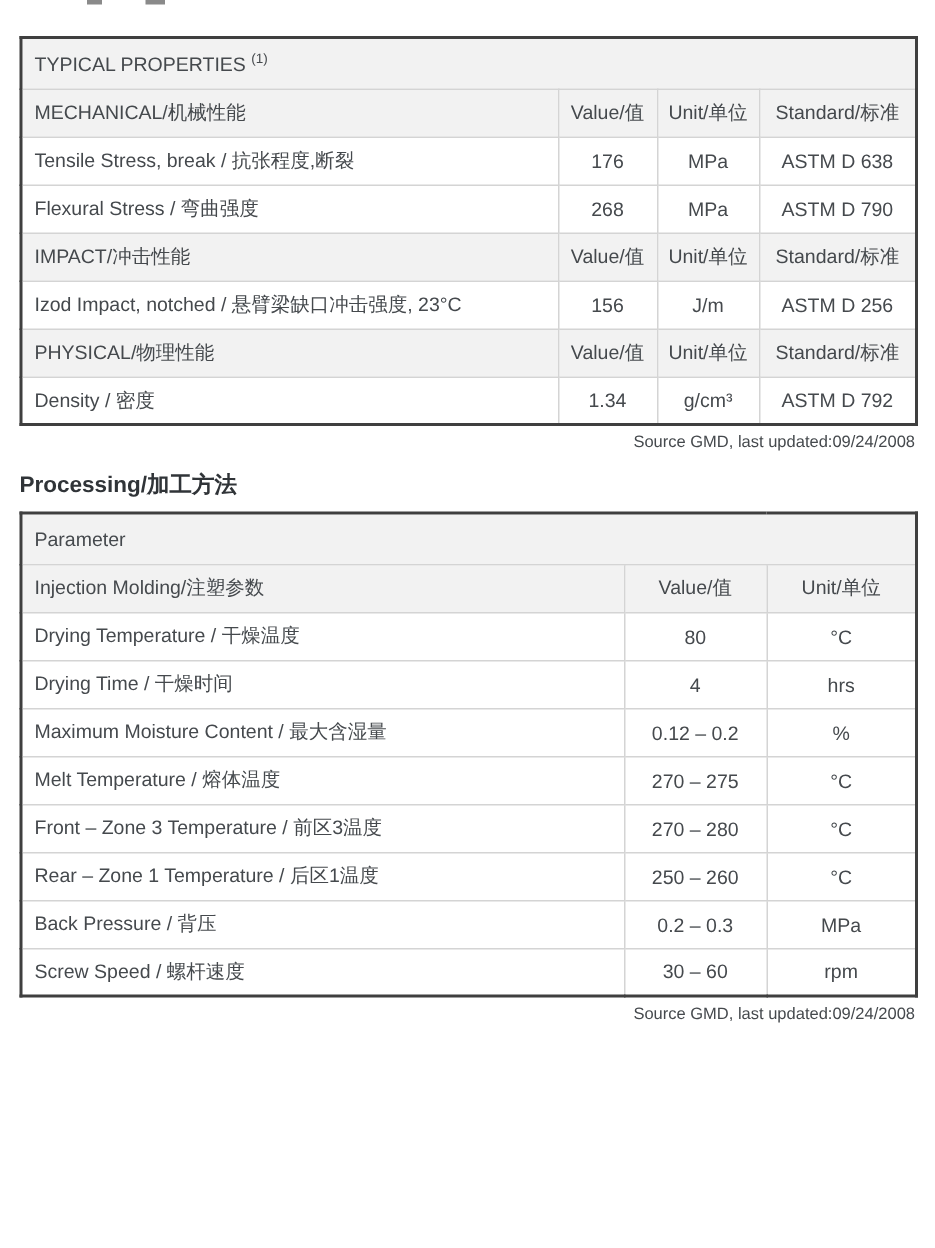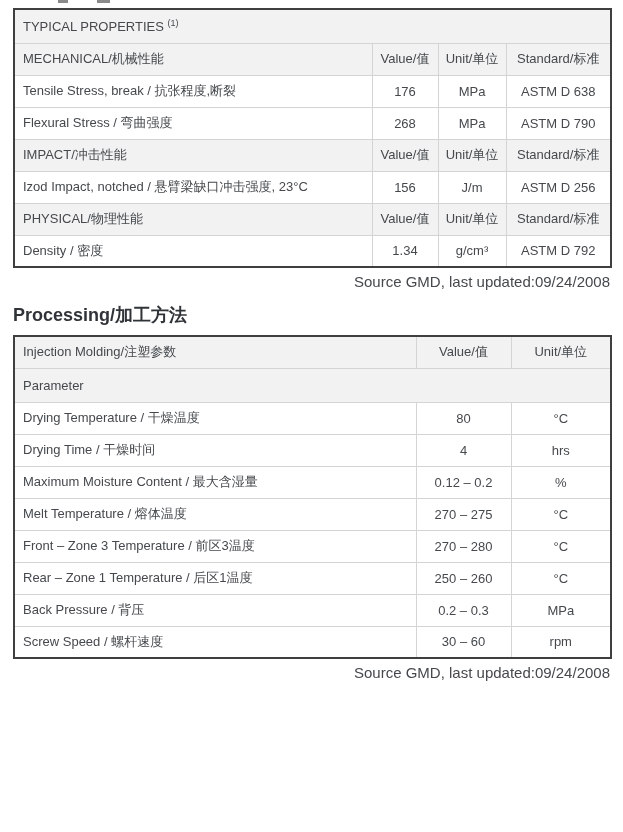--- a/index.html
+++ b/index.html
@@ -4,21 +4,21 @@
 <style>
   * { margin: 0; padding: 0; box-sizing: border-box; }
   html, body { background: #ffffff; }
   body {
     width: 623px; height: 832px;
     font-family: "Liberation Sans", sans-serif;
     color: #45494d;
     position: relative;
     overflow: hidden;
   }
-  .page { padding: 8px 13px 0 13px; }
+  .page { padding: 24px 13px 0 13px; }
 
   
   .frag { position: absolute; top: 0; height: 3px; background: #8a8a8a; }
   .frag.f1 { left: 58px;  width: 10px; }
   .frag.f2 { left: 97px;  width: 13px; }
 
   table {
     border-collapse: collapse;
     table-layout: fixed;
     width: 597px;
@@ -46,27 +46,27 @@
   col.t1-std  { width: 105px; }
 
   
   col.t2-name { width: 402px; }
   col.t2-val  { width: 95px; }
   col.t2-unit { width: 100px; }
 
   .source {
     width: 597px;
     text-align: right;
-    font-size: 15px;
+    font-size: 11px;
     color: #45494d;
     margin-top: 5px;
   }
   .section-heading {
     margin-top: 13px;
-    font-size: 18px;
+    font-size: 15px;
     font-weight: bold;
     color: #303438;
   }
   .tbl2 { margin-top: 8px; }
 </style>
 </head>
 <body>
 
 <div class="frag f1"></div>
 <div class="frag f2"></div>
@@ -137,26 +137,26 @@
   <div class="section-heading">Processing/加工方法</div>
 
   <table class="tbl2">
     <colgroup>
         <col class="t2-name">
         <col class="t2-val">
         <col class="t2-unit">
       </colgroup>
     <tbody>
       <tr class="hdr">
+        <td class="title-cell" colspan="3">Parameter</td>
+      </tr>
+      <tr class="hdr">
         <td>Injection Molding/注塑参数</td>
         <td class="c">Value/值</td>
         <td class="c">Unit/单位</td>
-      </tr>
-      <tr class="hdr">
-        <td class="title-cell" colspan="3">Parameter</td>
       </tr>
       <tr>
         <td>Drying Temperature / 干燥温度</td>
         <td class="c">80</td>
         <td class="c">°C</td>
       </tr>
       <tr>
         <td>Drying Time / 干燥时间</td>
         <td class="c">4</td>
         <td class="c">hrs</td>

